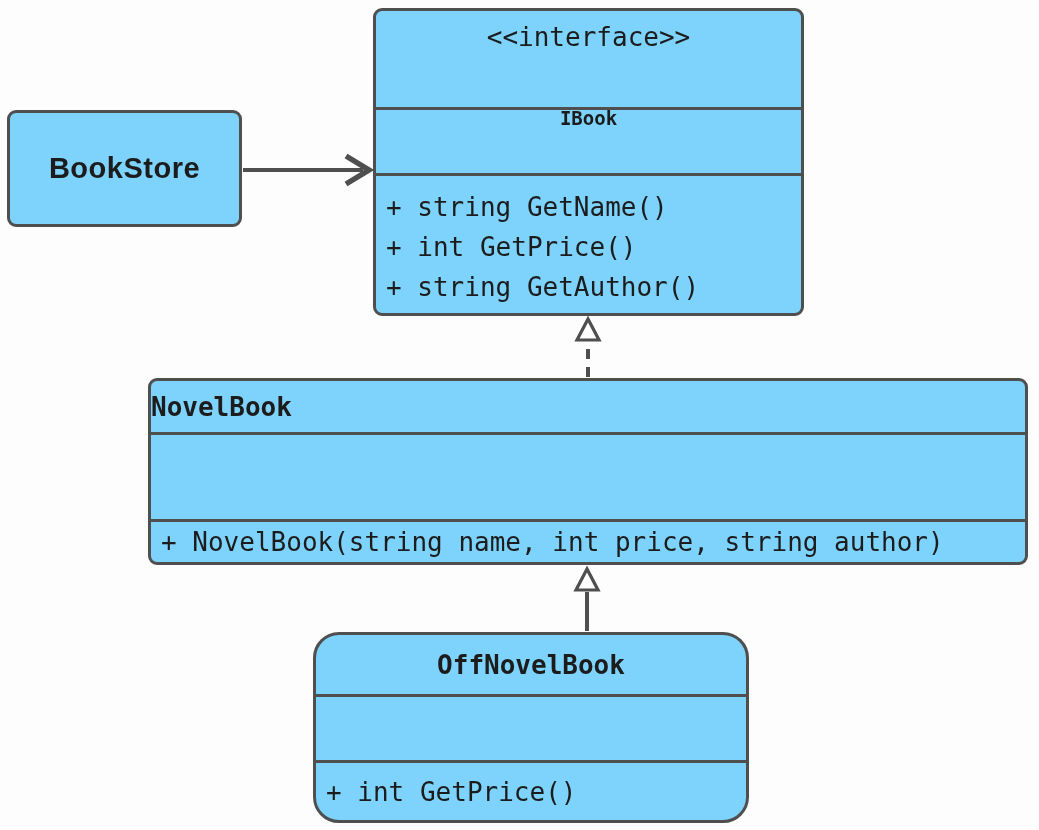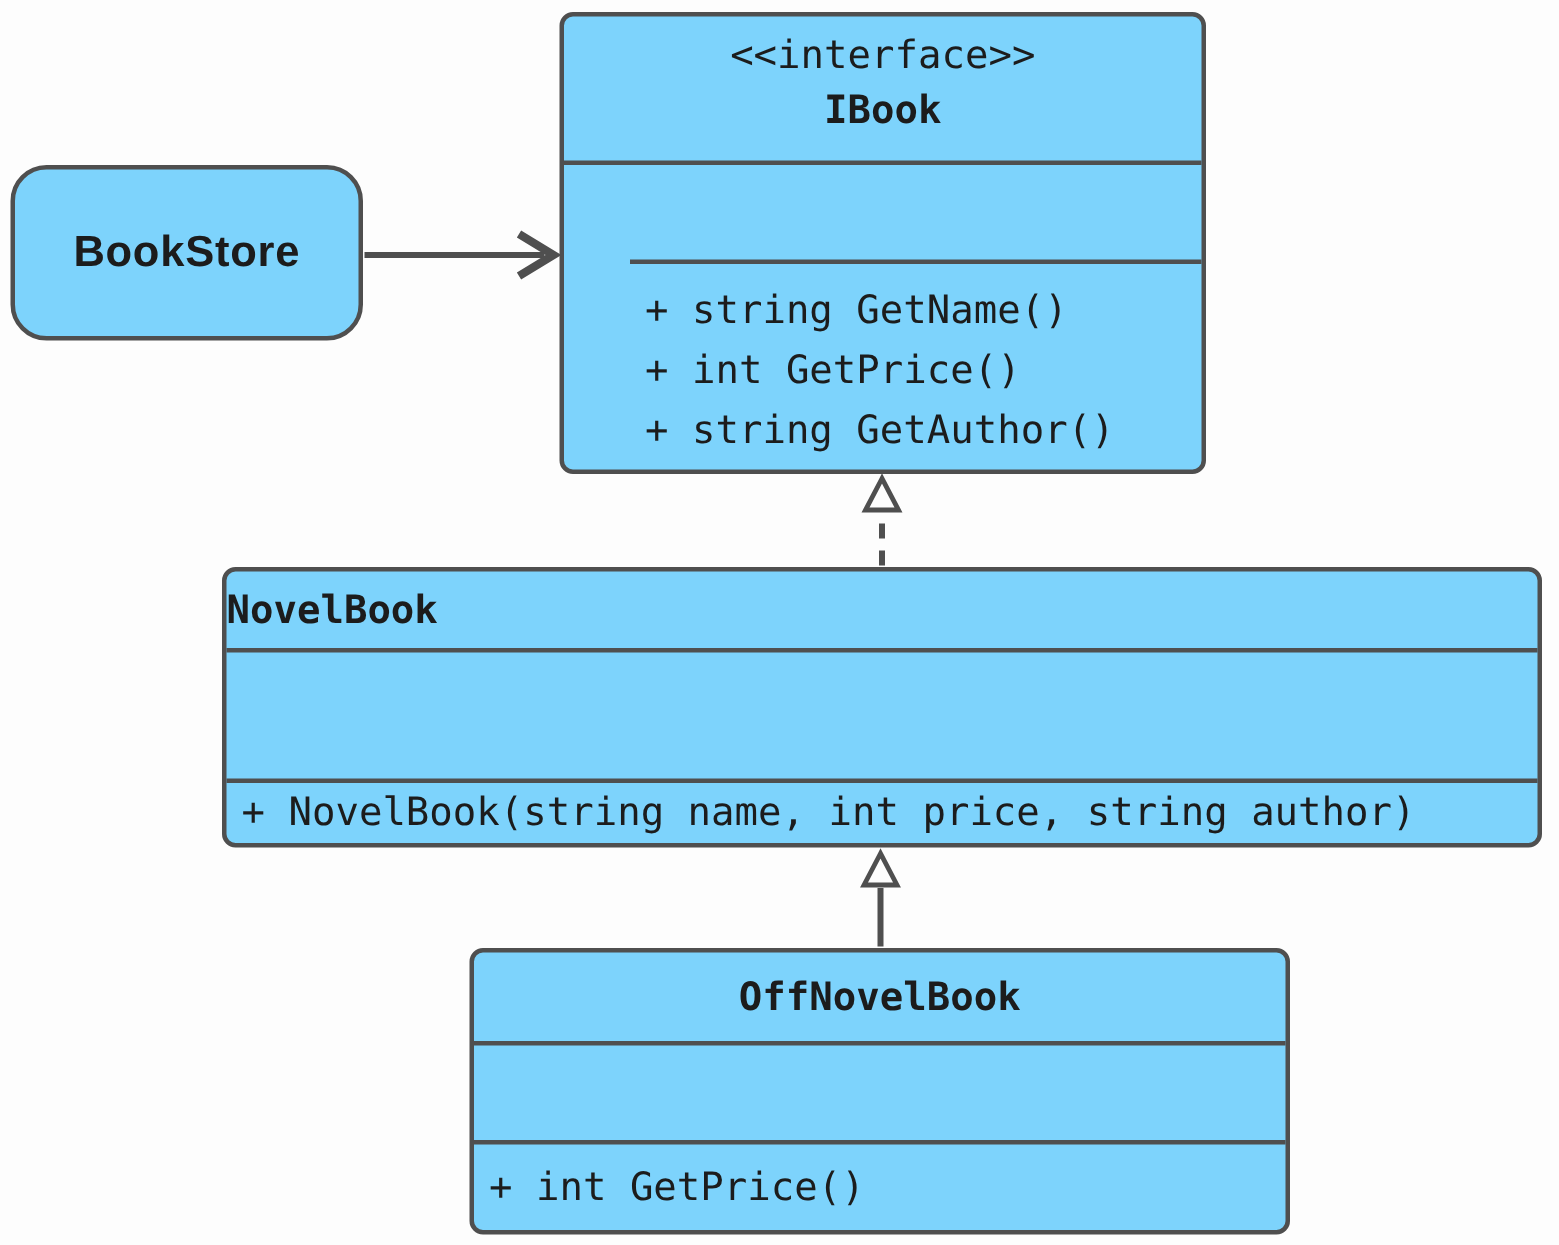--- a/index.html
+++ b/index.html
@@ -45,41 +45,40 @@
   
   .bookstore {
     left: 7px; top: 110px;
     width: 235px; height: 117px;
     align-items: center;
     justify-content: center;
     font-family: "Liberation Sans", sans-serif;
     font-weight: bold;
     font-size: 29px;
     letter-spacing: 0.5px;
-    border-radius: 24px;
   }
 
   
   .ibook { left: 373px; top: 8px; width: 431px; height: 308px; }
   .ibook .sec-header { height: 96px; padding-top: 8px; text-align: center; }
   .ibook .stereotype { font-size: 26px; line-height: 37px; font-weight: normal; }
-  .ibook .class-title { font-size: 26px; line-height: 37px; font-weight: bold; }
+  .ibook .class-title { font-size: 19px; line-height: 37px; font-weight: bold; margin-top: 44px; }
   .ibook .sec-fields { height: 66px; }
-  .ibook .sec-methods { flex: 1; padding: 11px 0 0 10px; margin-left: 44px; }
+  .ibook .sec-methods { flex: 1; padding: 11px 0 0 10px; }
   .method-line { font-size: 26px; line-height: 40px; white-space: pre; }
 
   
   .novelbook { left: 148px; top: 378px; width: 880px; height: 187px; }
   .novelbook .sec-header { height: 59px; display: flex; align-items: center; }
   .novelbook .sec-fields { height: 63px; }
   .novelbook .sec-methods { flex: 1; display: flex; align-items: center; padding-left: 10px; margin-top: 32px; }
   .class-title-lg { font-size: 26px; font-weight: bold; }
 
   
-  .offnovelbook { left: 313px; top: 632px; width: 547px; height: 191px; }
+  .offnovelbook { left: 313px; top: 632px; width: 436px; height: 191px; border-radius: 26px; }
   .offnovelbook .sec-header { height: 59px; display: flex; align-items: center; justify-content: center; }
   .offnovelbook .sec-fields { height: 66px; }
   .offnovelbook .sec-methods { flex: 1; display: flex; align-items: center; padding-left: 10px; }
 </style>
 </head>
 <body>
 
 <div class="canvas">
 
   <svg class="connectors" viewBox="0 0 1039 830" xmlns="http://www.w3.org/2000/svg">

